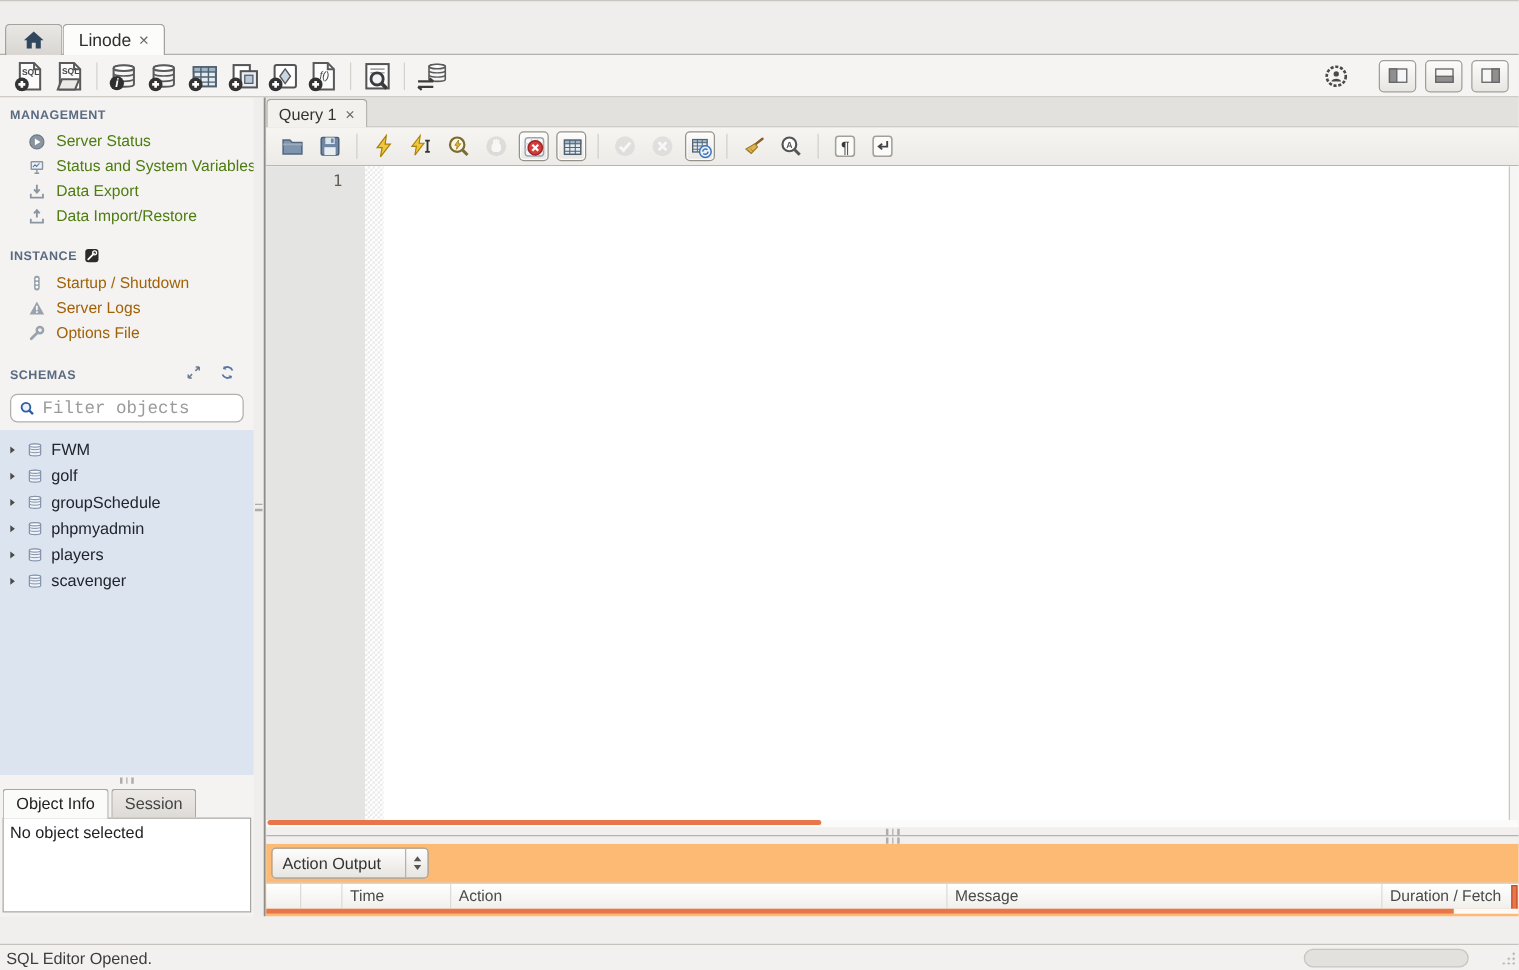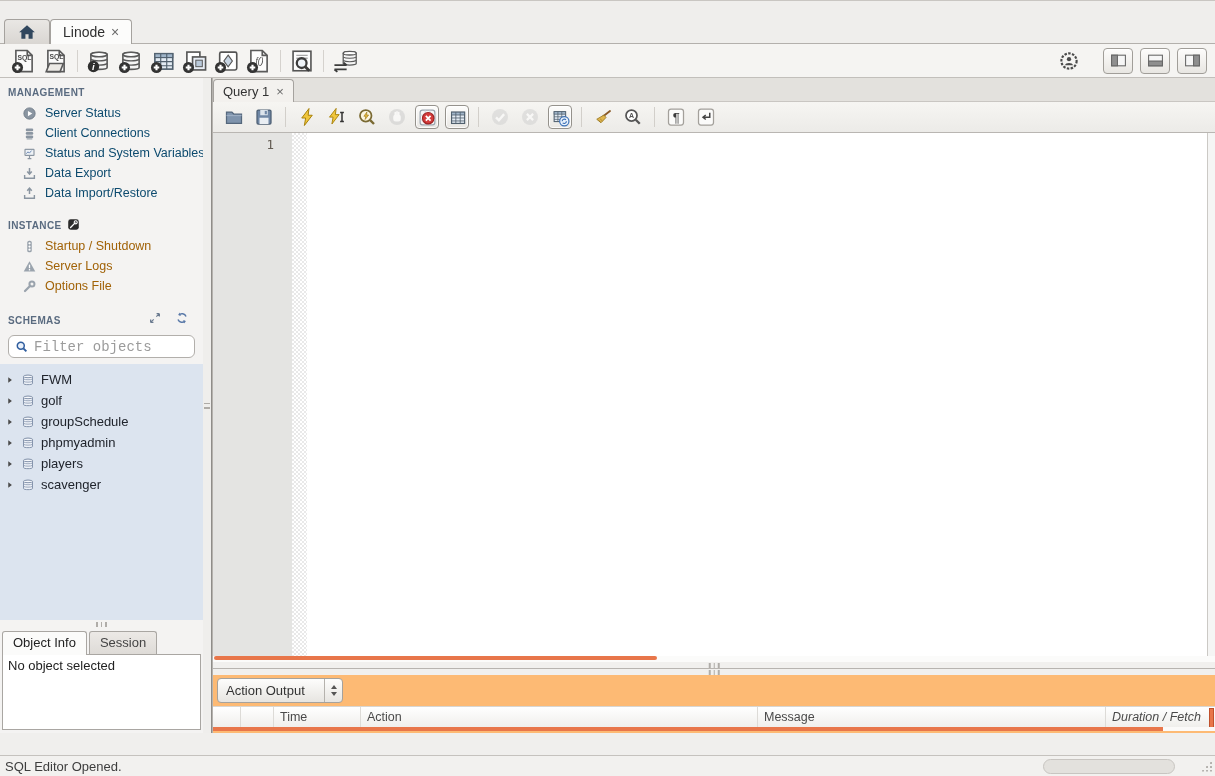--- a/index.html
+++ b/index.html
@@ -28,21 +28,21 @@
   .pref-btn { background:none; border:none; width:30px; height:28px; display:grid; place-items:center; margin-right:12px; }
 
   
   .content-row { flex:1; display:flex; min-height:0; }
 
   
   .sidebar { width:203px; background:#f4f3f2; display:flex; flex-direction:column; min-height:0; }
   .sec-title { font-size:10px; font-weight:bold; letter-spacing:.4px; color:#5a6b80;
                padding:9px 8px 5px 8px; display:flex; align-items:flex-end; gap:5px; }
   .nav-item { height:20px; display:flex; align-items:center; gap:8px; padding-left:22px;
-              font-size:12.5px; color:#0c4a6e; cursor:default; }
+              font-size:12.5px; color:#4d7c0f; cursor:default; }
   .nav-item.disabled { color:#a16207; }
   .nav-item .nav-label { white-space:nowrap; overflow:hidden; }
   .schemas-head { padding-top:14px; }
   .schemas-head .spacer { flex:1; }
   .mini-btn { background:none; border:none; width:18px; height:16px; display:grid; place-items:center; margin-right:4px; }
   .filter-wrap { margin:4px 8px 6px 8px; height:23px; border:1px solid #b2afab; border-radius:6px;
                  background:#fff; display:flex; align-items:center; padding:0 6px; gap:5px; }
   .filter-wrap input { border:none; outline:none; flex:1; font-size:14px; color:#333; background:transparent;
                        font-family:Liberation Mono, monospace; }
   .filter-wrap input::placeholder { color:#9b9b9b; }
@@ -109,21 +109,21 @@
   .combo-label { flex:1; display:flex; align-items:center; padding-left:8px; }
   .combo-spin { width:18px; border-left:1px solid #b5b2ad; display:flex; flex-direction:column;
                 align-items:center; justify-content:center; gap:3px; }
   .arr-up { width:0; height:0; border-left:3.5px solid transparent; border-right:3.5px solid transparent; border-bottom:4px solid #555; }
   .arr-dn { width:0; height:0; border-left:3.5px solid transparent; border-right:3.5px solid transparent; border-top:4px solid #555; }
   .ohead { height:21px; display:flex; border-top:1px solid #d8d6d2; background:linear-gradient(#ffffff,#f0efec);
            font-size:12.5px; color:#4a4a4a; position:relative; }
   .oc { border-right:1px solid #dddbd7; display:flex; align-items:center; padding-left:6px;
         white-space:nowrap; overflow:hidden; }
   .oc.c0{width:28px;} .oc.c1{width:33px;} .oc.c2{width:87px;} .oc.c3{width:397px;} .oc.c4{width:348px;}
-  .oc.c5{flex:1; border-right:none;font-style:italic;}
+  .oc.c5{flex:1; border-right:none;}
   .ovbar { position:absolute; right:1px; top:1px; width:5px; height:21px; background:#e8764a; border:1px solid #c0512c; }
   .obar { height:4px; background:#fbfaf9; position:relative; }
   .obthumb { position:absolute; left:0; top:0; width:950px; height:4px; background:#e8764a; }
 
   
   .statusbar { height:21px; background:#f2f1ef; border-top:1px solid #c5c2be;
                display:flex; align-items:center; font-size:13px; color:#3d3d3d; padding-left:5px;margin-top:22px; }
   .sb-pill { margin-left:auto; width:132px; height:15px; background:#e3e1dd; border:1px solid #c8c5c1;
              border-radius:8px; margin-right:26px; }
   .sb-grip { width:11px; height:11px; margin-right:3px;
@@ -495,28 +495,20 @@
       <div class="sec-title">
           <span>MANAGEMENT</span>
         </div>
       <div class="nav-item">
         <span class="icon">
             <svg width="15" height="15">
               <use href="#i-play"></use>
             </svg>
           </span>
         <span class="nav-label">Server Status</span>
-      </div>
-      <div class="nav-item">
-        <span class="icon">
-            <svg width="15" height="15">
-              <use href="#i-stack"></use>
-            </svg>
-          </span>
-        <span class="nav-label">Client Connections</span>
       </div>
       <div class="nav-item">
         <span class="icon">
             <svg width="15" height="15">
               <use href="#i-monitor"></use>
             </svg>
           </span>
         <span class="nav-label">Status and System Variables</span>
       </div>
       <div class="nav-item">

